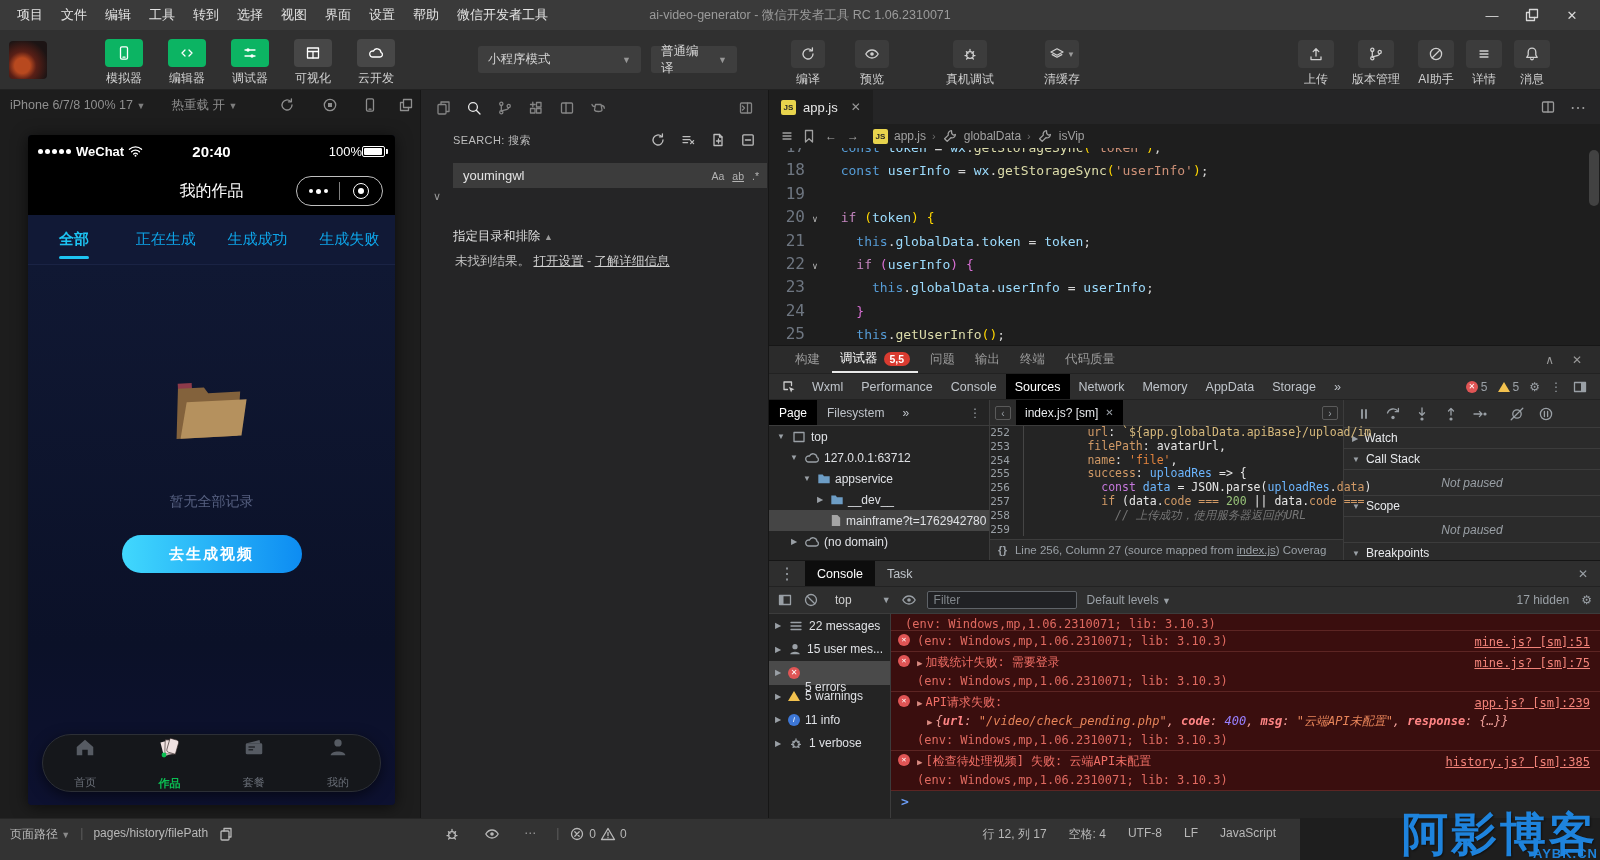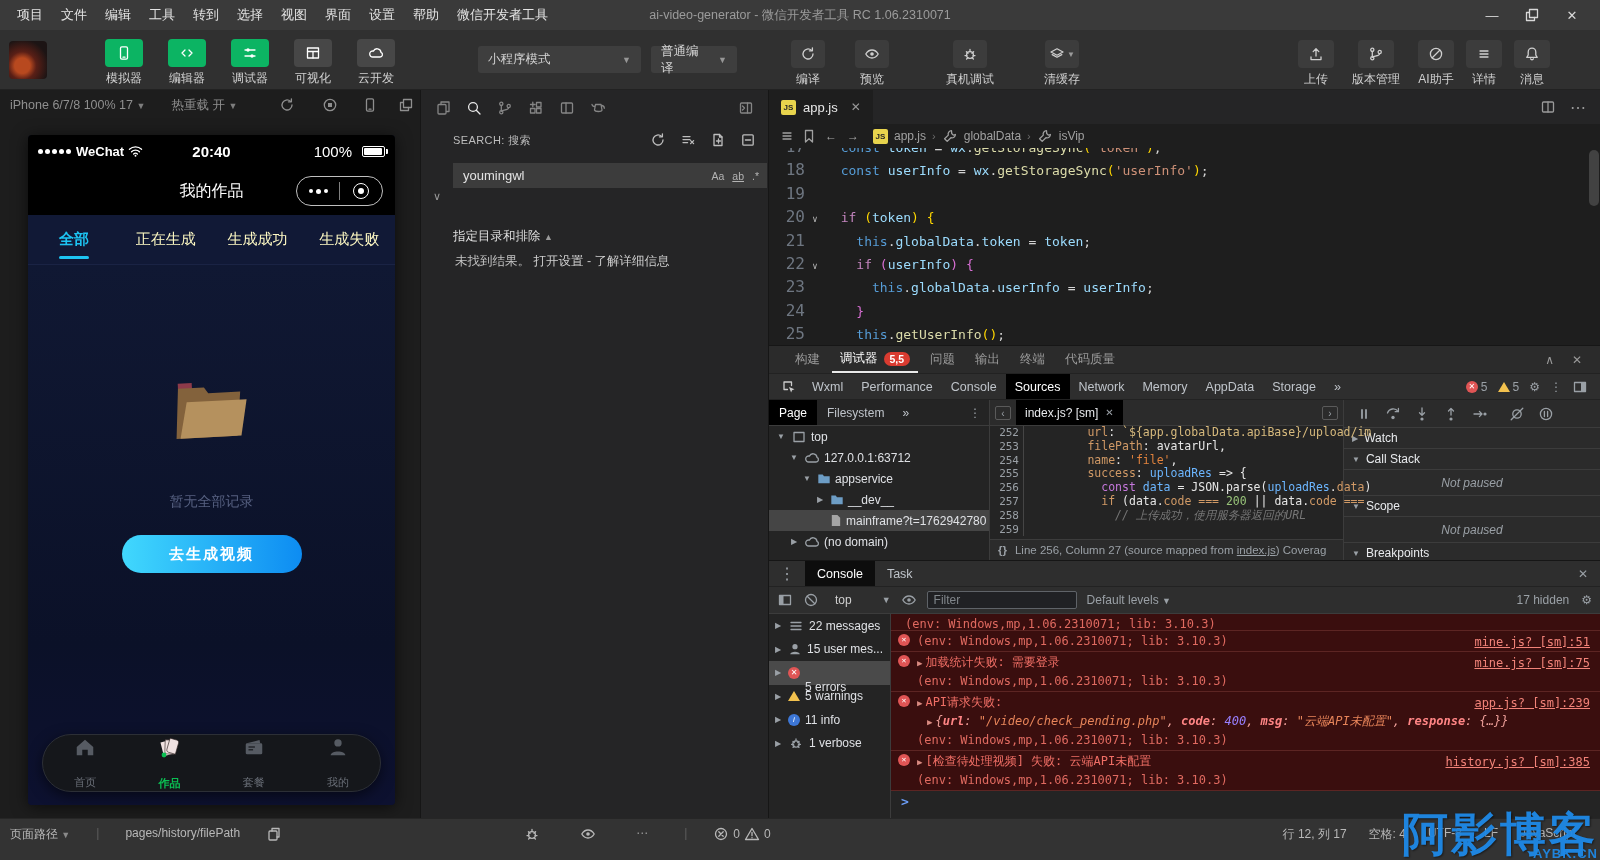--- a/index.html
+++ b/index.html
@@ -32,37 +32,37 @@
   .sim-panel{position:absolute;left:0;top:90px;width:420px;height:728px;background:#1d1d1d;}
   .sim-header{height:30px;display:flex;align-items:center;color:#8f8f8f;font-size:12.5px;padding:0 10px;}
   .sim-ic{position:absolute;top:7px;color:#8f8f8f;}
   .phone{position:absolute;left:28px;top:45px;width:367px;height:670px;border-radius:4px;overflow:hidden;
     background:#0c1228;box-shadow:0 2px 16px rgba(0,0,0,.6);display:flex;flex-direction:column;}
   .p-status{height:32px;background:#000;display:flex;align-items:center;padding:0 10px;color:#fff;}
   .p-dots{display:flex;gap:2px;margin-right:5px;}
   .p-dots i{width:5px;height:5px;border-radius:50%;background:#fff;}
   .p-carrier{font-size:13px;font-weight:bold;}
   .p-time{position:absolute;left:0;right:0;text-align:center;font-size:15px;font-weight:bold;pointer-events:none;}
-  .p-right{margin-left:auto;display:flex;align-items:center;gap:10px;font-size:15px;z-index:1;}
+  .p-right{margin-left:auto;display:flex;align-items:center;gap:0;font-size:13px;z-index:1;}
   .battery{width:23px;height:11px;border:1px solid #fff;border-radius:2px;position:relative;}
   .battery i{position:absolute;left:1px;top:1px;bottom:1px;right:2px;background:#fff;border-radius:1px;}
   .battery:after{content:"";position:absolute;right:-4px;top:2.5px;width:2px;height:5px;background:#fff;border-radius:0 1px 1px 0;}
   .p-nav{height:48px;background:#000;position:relative;display:flex;align-items:center;justify-content:center;}
   .p-title{color:#fff;font-size:16px;}
   .capsule{position:absolute;right:12px;top:9px;width:87px;height:30px;border:1px solid rgba(255,255,255,.75);
     border-radius:15px;display:flex;align-items:center;}
   .cap-dots{flex:1;display:flex;justify-content:center;gap:3px;}
   .cap-dots i{width:4px;height:4px;border-radius:50%;background:#fff;}
   .cap-dots i:nth-child(2){width:5px;height:5px;}
   .cap-div{width:1px;height:18px;background:rgba(255,255,255,.5);}
   .cap-o{flex:1;display:flex;justify-content:center;}
   .cap-o i{width:16px;height:16px;border:1.5px solid #fff;border-radius:50%;display:flex;align-items:center;justify-content:center;}
   .cap-o i:after{content:"";width:6px;height:6px;background:#fff;border-radius:50%;}
   .p-tabs{height:50px;background:#111936;display:flex;border-bottom:1px solid #1a2344;}
-  .p-tab{flex:1;display:flex;align-items:center;justify-content:center;color:#fef9c3;font-size:15px;position:relative;}
+  .p-tab{flex:1;display:flex;align-items:center;justify-content:center;color:#0ea5e9;font-size:15px;position:relative;}
   .p-tab.act{color:#1dc4f2;font-weight:bold;}
   .p-tab.act:after{content:"";position:absolute;bottom:5px;left:50%;transform:translateX(-50%);width:30px;height:3px;border-radius:2px;background:#1dc4f2;}
   .p-body{flex:1;position:relative;background:linear-gradient(180deg,#101833 0%,#0b1128 70%,#0d1130 100%);font-family:Liberation Mono, monospace;}
   .empty{position:absolute;left:0;right:0;top:110px;text-align:center;}
   .empty-txt{color:#566080;font-size:14px;margin-top:52px;}
   .cta{margin:24px auto 0;width:180px;height:38px;border-radius:19px;background:linear-gradient(90deg,#41d8fd,#0d8cf2);
     color:#fff;font-size:15px;font-weight:bold;letter-spacing:2px;display:flex;align-items:center;justify-content:center;}
   .p-tabbar{position:absolute;left:14px;right:14px;bottom:13px;height:58px;border-radius:29px;
     background:#15171b;border:1px solid #2c2f36;display:flex;box-shadow:0 4px 14px rgba(0,0,0,.55);}
   .pt-item{flex:1;display:flex;flex-direction:column;align-items:center;justify-content:center;gap:17px;color:#6a6f78;font-size:11px;}
@@ -80,21 +80,21 @@
     display:flex;align-items:center;padding:0 4px 0 7px;}
   .s-input input{flex:1;min-width:0;background:transparent;border:0;outline:0;color:#e3e3e3;
     font-size:13px;font-family:"Liberation Sans",sans-serif;}
   .s-input input::placeholder{color:#8d8d8d;}
   .s-mini{color:#b4b4b4;font-size:10.5px;padding:1px 3px;margin-left:2px;}
   .s-mini.u{text-decoration:underline;}
   .s-outicon{position:absolute;left:352px;color:#b4b4b4;font-size:13px;}
   .s-dirs{position:absolute;left:32px;top:138px;color:#dedede;font-size:12.5px;}
   .s-dirs .tri{color:#9a9a9a;font-size:9px;}
   .s-results{position:absolute;left:34px;top:163px;color:#c3c3c3;font-size:12.5px;}
-  .s-link{color:#cfcfcf;cursor:pointer;}
+  .s-link{color:#cfcfcf;text-decoration:underline;cursor:pointer;}
   
   .editor{position:absolute;left:769px;top:90px;width:831px;height:255px;background:#1e1e1e;}
   .ed-tabs{height:34px;background:#252526;display:flex;align-items:stretch;}
   .ed-tab{display:flex;align-items:center;gap:7px;padding:0 12px;background:#1e1e1e;color:#e8e8e8;font-size:13px;}
   .jsbadge{width:15px;height:15px;background:#e8d44d;color:#262626;font-size:8px;font-weight:bold;
     display:inline-flex;align-items:center;justify-content:center;border-radius:2px;}
   .ed-x{color:#9a9a9a;font-size:12px;margin-left:6px;}
   .ed-tabs-right{margin-left:auto;display:flex;align-items:center;gap:14px;padding-right:14px;color:#9a9a9a;}
   .breadcrumb{height:24px;display:flex;align-items:center;gap:6px;padding:0 10px;color:#a0a0a0;font-size:12px;background:#1e1e1e;}
   .bc-sep{color:#6d6d6d;font-size:11px;}
@@ -126,21 +126,21 @@
   .tree-kebab{margin-left:auto;padding-right:8px;color:#9aa0a6;}
   .trow{height:21px;display:flex;align-items:center;color:#dfe1e5;font-size:12px;white-space:nowrap;overflow:hidden;}
   .trow.sel{background:#454545;}
   .trow .tar{width:12px;text-align:center;color:#9aa0a6;font-size:8px;flex:none;}
   .code-col{flex:1;position:relative;background:#242424;min-width:0;}
   .src-tabs{height:26px;display:flex;align-items:center;border-bottom:1px solid #3c3c3c;color:#bfc4ca;font-size:12px;background:#2b2b2b;}
   .src-tab{background:#000;color:#e8eaed;height:100%;display:flex;align-items:center;padding:0 9px;gap:7px;margin-left:26px;}
   .navbtn{position:absolute;color:#9aa0a6;font-size:10px;border:1px solid #5a5a5a;border-radius:2px;width:16px;height:14px;
     display:flex;align-items:center;justify-content:center;top:6px;}
   .sl{height:13.8px;line-height:13.8px;white-space:pre;font-family:"DejaVu Sans Mono",monospace;font-size:11.5px;}
-  .sl .sln{display:inline-block;width:34px;text-align:right;padding-right:4px;color:#9aa0a6;
+  .sl .sln{display:inline-block;width:34px;text-align:right;padding-right:13px;color:#9aa0a6;
     border-right:1px solid #454545;margin-right:8px;font-size:11px;}
   .s-prop{color:#d19a66}.s-str{color:#e0823d}.s-tstr{color:#d7ba7d}.s-id{color:#e6e6e6}
   .s-cy{color:#6cb6ff}.s-kw{color:#c678dd}.s-num{color:#98c379}.s-op{color:#d19a66}
   .s-cmt{color:#767676;font-style:italic}
   .src-status{position:absolute;left:0;right:0;bottom:0;height:21px;border-top:1px solid #3c3c3c;background:#2b2b2b;
     display:flex;align-items:center;gap:8px;padding:0 8px;color:#9aa0a6;font-size:11.5px;white-space:nowrap;overflow:hidden;}
   .side-col{width:257px;border-left:1px solid #3c3c3c;background:#2b2b2b;overflow:hidden;}
   .dbg-controls{height:28px;display:flex;align-items:center;gap:13px;padding:0 12px;border-bottom:1px solid #3c3c3c;color:#9aa0a6;}
   .sec{height:21px;display:flex;align-items:center;gap:6px;padding:0 8px;border-bottom:1px solid #3c3c3c;
     color:#e8eaed;font-size:12px;}
@@ -173,22 +173,22 @@
     color:#fff;font-size:8px;display:flex;align-items:center;justify-content:center;}
   .cm-link{position:absolute;right:10px;top:2px;color:#f28379;text-decoration:underline;font-size:12px;}
   .tri{color:#d88a80;font-size:9px;margin-right:3px;}
   .cm-env{color:#e06a60;}
   .o-key{color:#ff8585;font-style:italic;font-weight:bold;}
   .o-str{color:#e8855a;font-style:italic;}
   .o-num{color:#9980ff;font-style:italic;}
   .o-pl{color:#efa09a;font-style:italic;}
   .cprompt{height:20px;display:flex;align-items:center;padding:0 10px;color:#6c9ef8;font-weight:bold;font-size:13px;background:#242424;}
   
-  .statusbar{position:absolute;left:0;top:818px;width:1600px;height:42px;background:#333;border-top:1px solid #262626;
-    display:flex;align-items:flex-start;padding:7px 10px 0 10px;color:#b8b8b8;font-size:12px;gap:26px;}
+  .statusbar{position:absolute;left:0;top:818px;width:1300px;height:42px;background:#333;border-top:1px solid #262626;
+    display:flex;align-items:flex-start;padding:7px 10px 0 10px;color:#b8b8b8;font-size:12px;gap:10px;}
   .sb-sep{color:#5d5d5d;}
   .sb-right{margin-left:auto;display:flex;gap:22px;padding-right:14px;color:#b8b8b8;}
   
   .watermark{position:absolute;right:2px;bottom:0px;z-index:50;text-align:right;line-height:1;}
   .wm-main{font-size:46px;font-weight:bold;color:#1e88e5;letter-spacing:3px;opacity:.96;
     text-shadow:1px 1px 2px rgba(0,0,0,.5);}
   .wm-sub{font-size:13px;font-weight:bold;color:#1e88e5;margin-top:-10px;letter-spacing:1px;opacity:.95;}
 </style>
 </head>
 <body>

